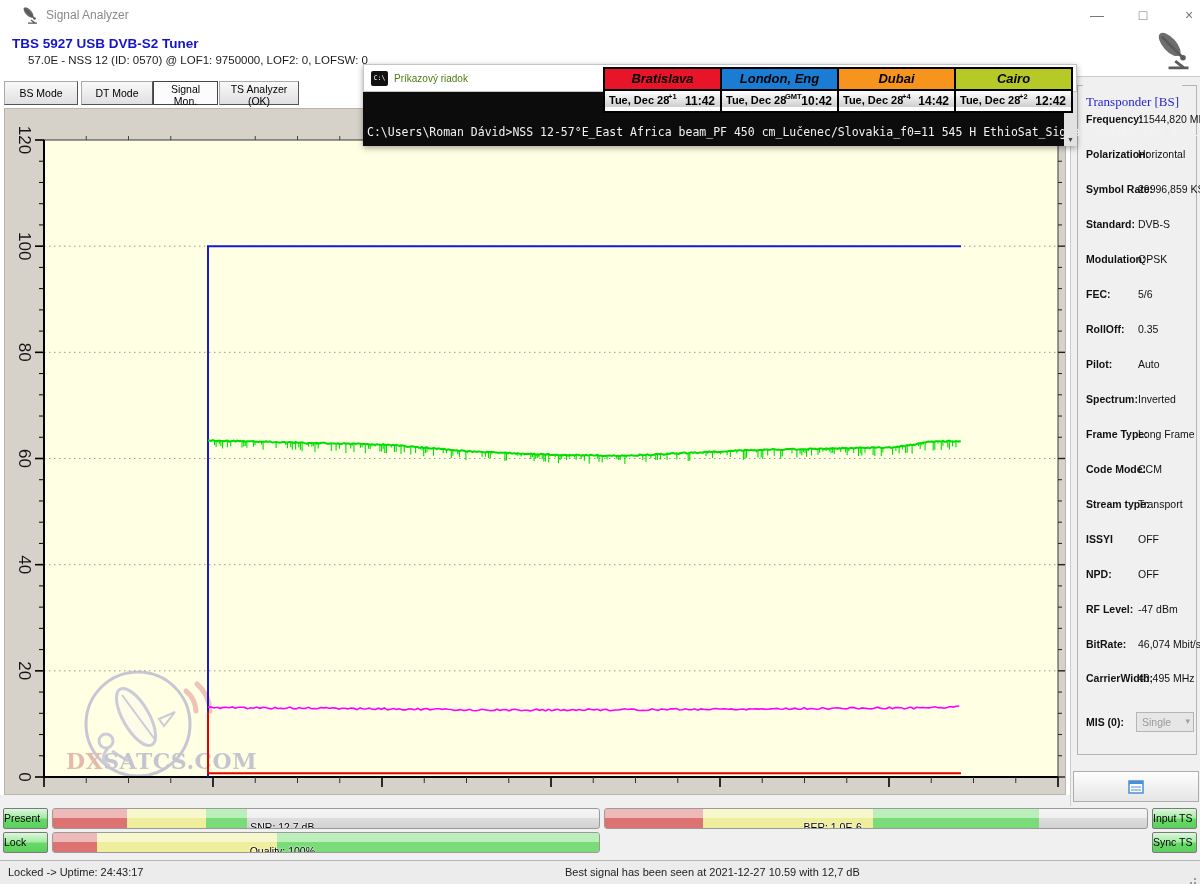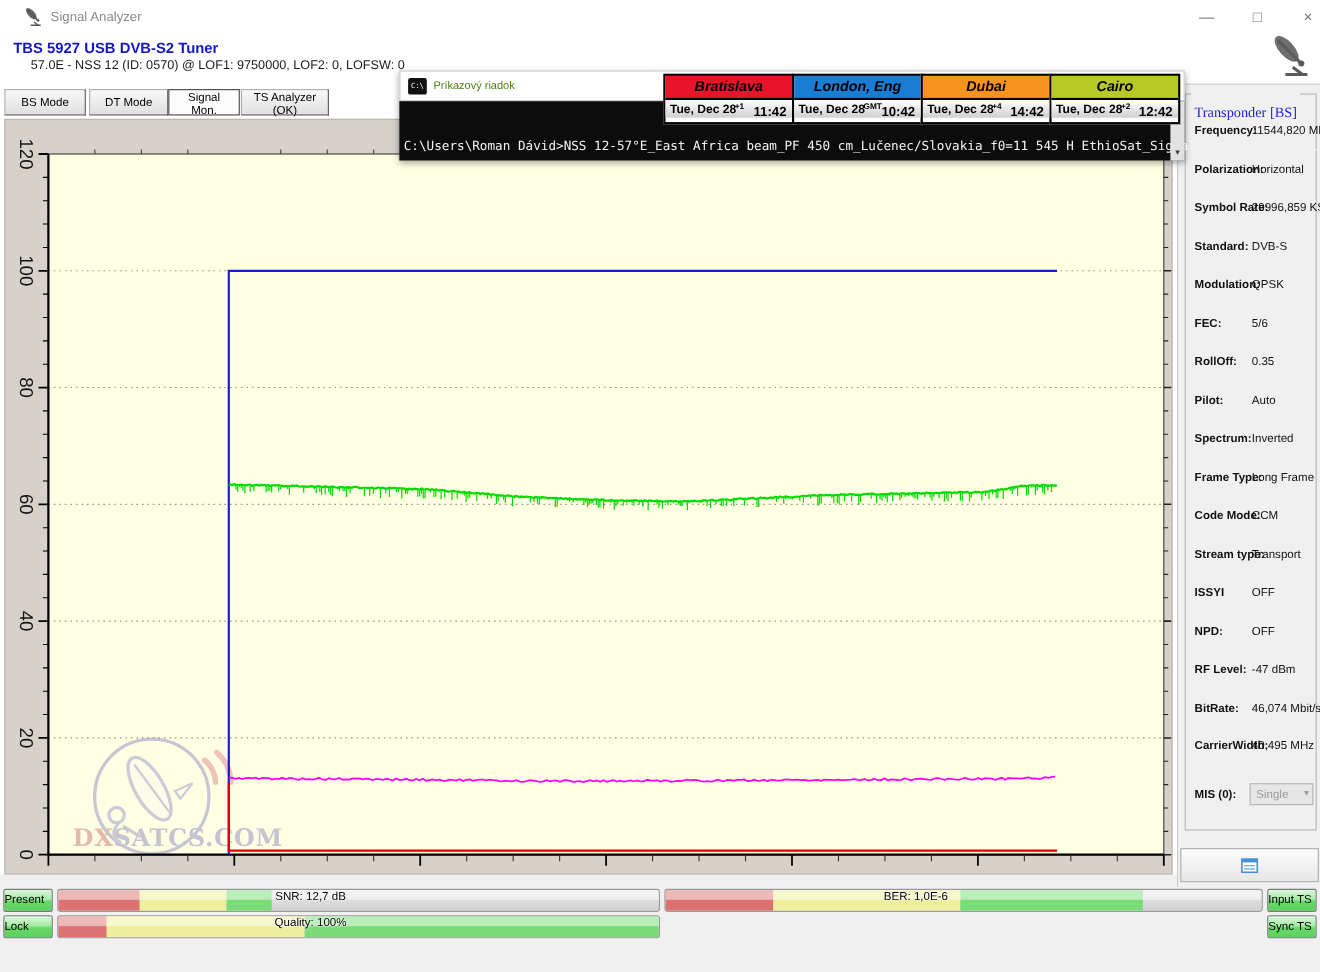--- a/index.html
+++ b/index.html
@@ -70,21 +70,21 @@
   
   .bottom-strip{position:absolute;left:0;top:795px;width:1200px;height:89px;background:#f0f0f0;z-index:0;}
   .gbtn{position:absolute;width:45px;height:21px;z-index:2;background:linear-gradient(#dcf7dc 0%,#a5eca5 45%,#66d966 55%,#5ccf5c 100%);
         border:1px solid #7a7a7a;border-radius:2px;box-sizing:border-box;line-height:19px;font-size:10.5px;color:#000;}
   .sbar{position:absolute;height:21px;z-index:2;background:linear-gradient(#e9e9e9,#d2d2d2);border:1px solid #9a9a9a;border-radius:3px;
         box-sizing:border-box;overflow:hidden;}
   .zones{position:absolute;left:0;top:0;width:100%;height:100%;display:flex;}
   .zz{height:100%;}
   .z-red{background:#dd7272;} .z-yellow{background:#eeee9c;} .z-green{background:#79dc79;}
   .sbar::after{content:"";position:absolute;left:0;top:0;width:100%;height:45%;background:rgba(255,255,255,0.5);}
-  .sbar-label{position:absolute;left:42%;top:0;transform:translateX(-50%);font-size:10.5px;color:#000;white-space:nowrap;z-index:3;
+  .sbar-label{position:absolute;left:42%;top:12px;transform:translateX(-50%);font-size:10.5px;color:#000;white-space:nowrap;z-index:3;
               text-shadow:0 0 2px #fff,0 0 2px #fff;}
 
   
   .statusbar{position:absolute;left:0;top:860px;width:1200px;height:24px;background:#ececec;border-top:1px solid #b5b5b5;z-index:2;box-sizing:border-box;}
   .sb-left{position:absolute;left:8px;top:5px;font-size:11px;color:#222;}
   .sb-center{position:absolute;left:565px;top:5px;font-size:11px;color:#222;}
   .grip{position:absolute;right:4px;bottom:4px;width:2px;height:2px;background:#999;
         box-shadow:-8px 8px 0 #999,-4px 8px 0 #999,0 8px 0 #999,-4px 4px 0 #999,0 4px 0 #999,0 0 0 #999;}
 </style>
 </head>
@@ -426,14 +426,19 @@
   </div>
   <div class="sbar" style="left:604px;top:808px;width:544px">
     <div class="zones">
       <div class="zz z-red" style="width: 18%;"></div>
       <div class="zz z-yellow" style="width: 31.5%;"></div>
       <div class="zz z-green" style="width: 30.5%;"></div>
     </div>
     <div class="sbar-label">BER: 1,0E-6</div>
   </div>
 
+  <div class="statusbar">
+    <span class="sb-left">Locked -&gt; Uptime: 24:43:17</span>
+    <span class="sb-center">Best signal has been seen at 2021-12-27 10.59 with 12,7 dB</span>
+    <span class="grip"></span>
+  </div>
 
 </div>
 
 </body></html>

